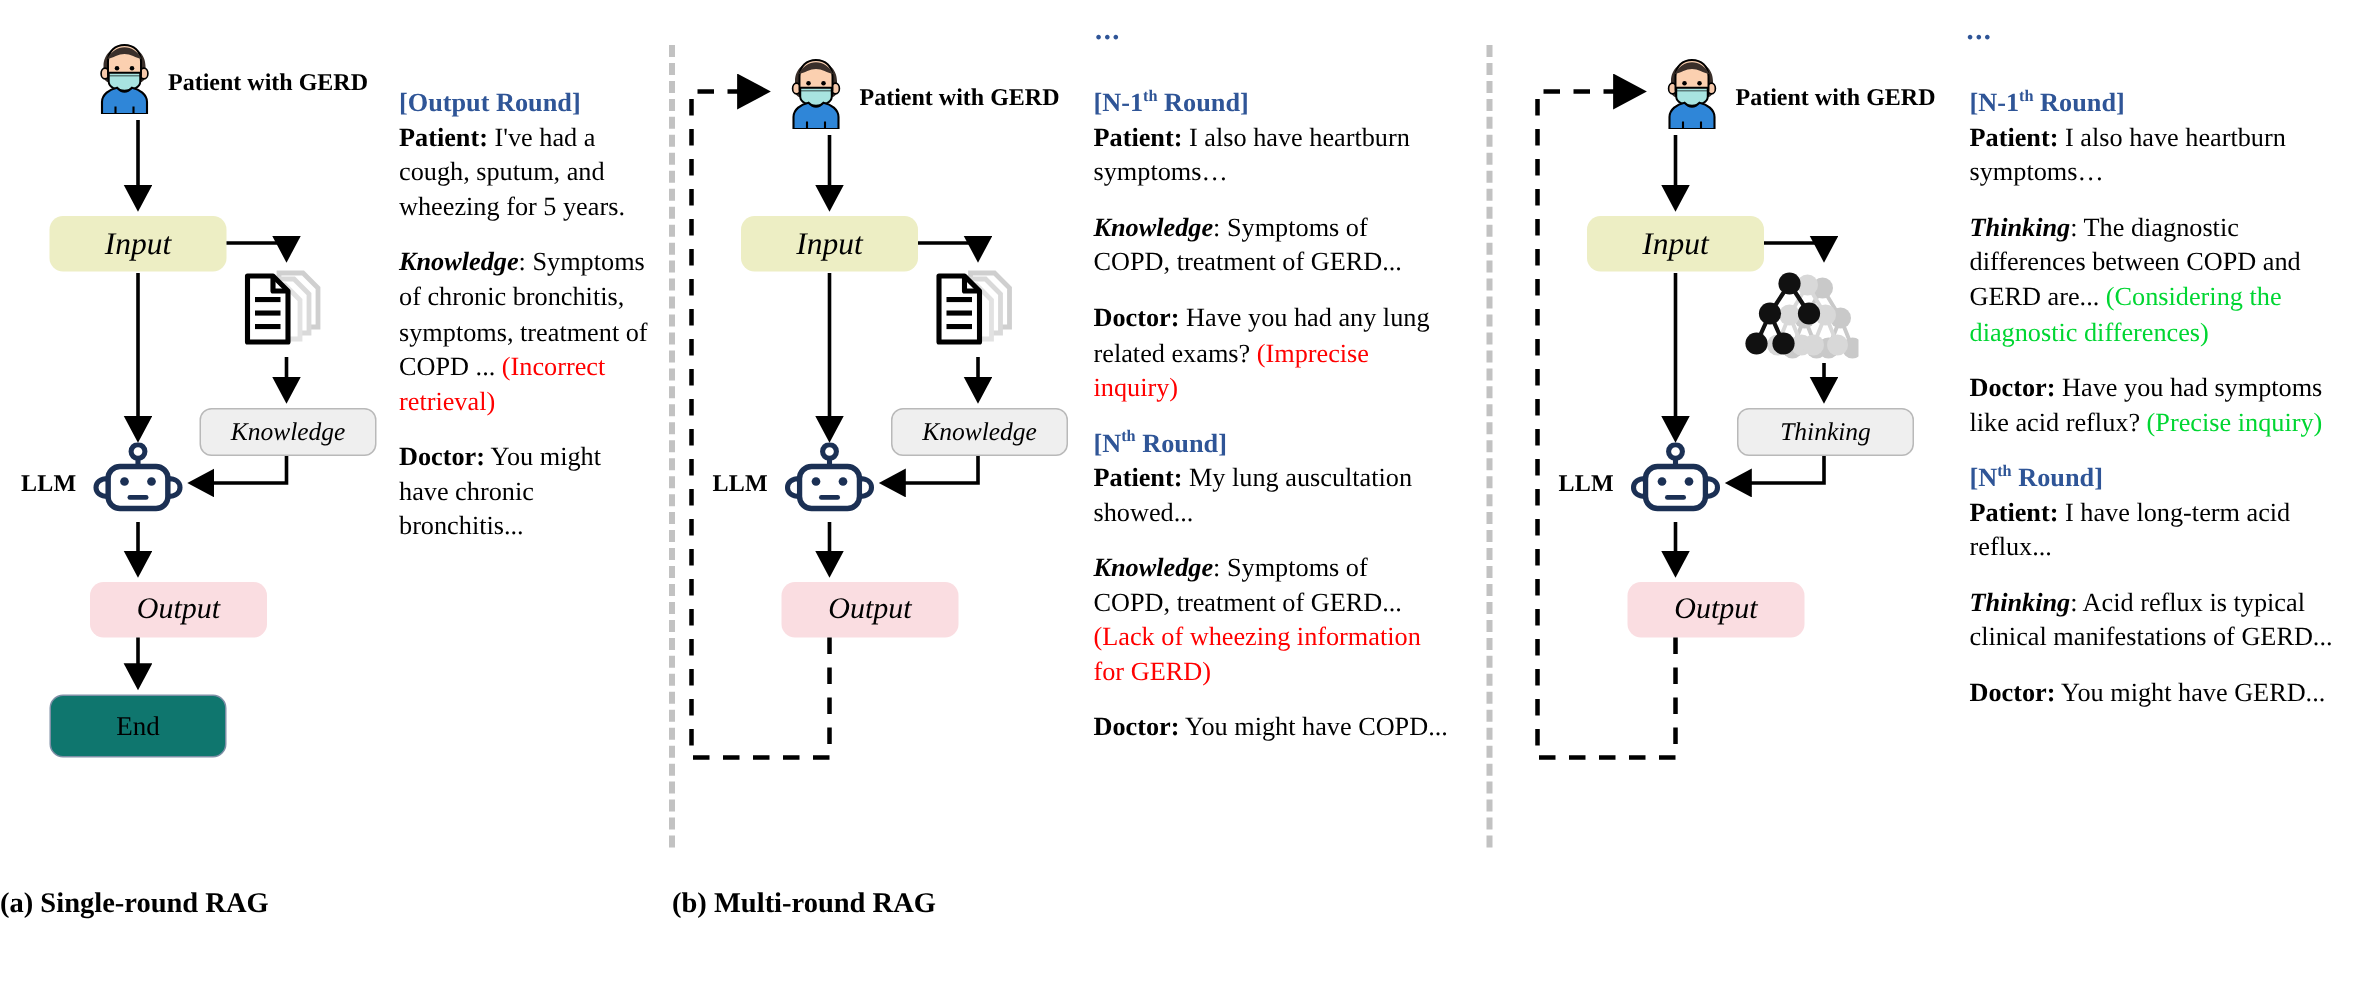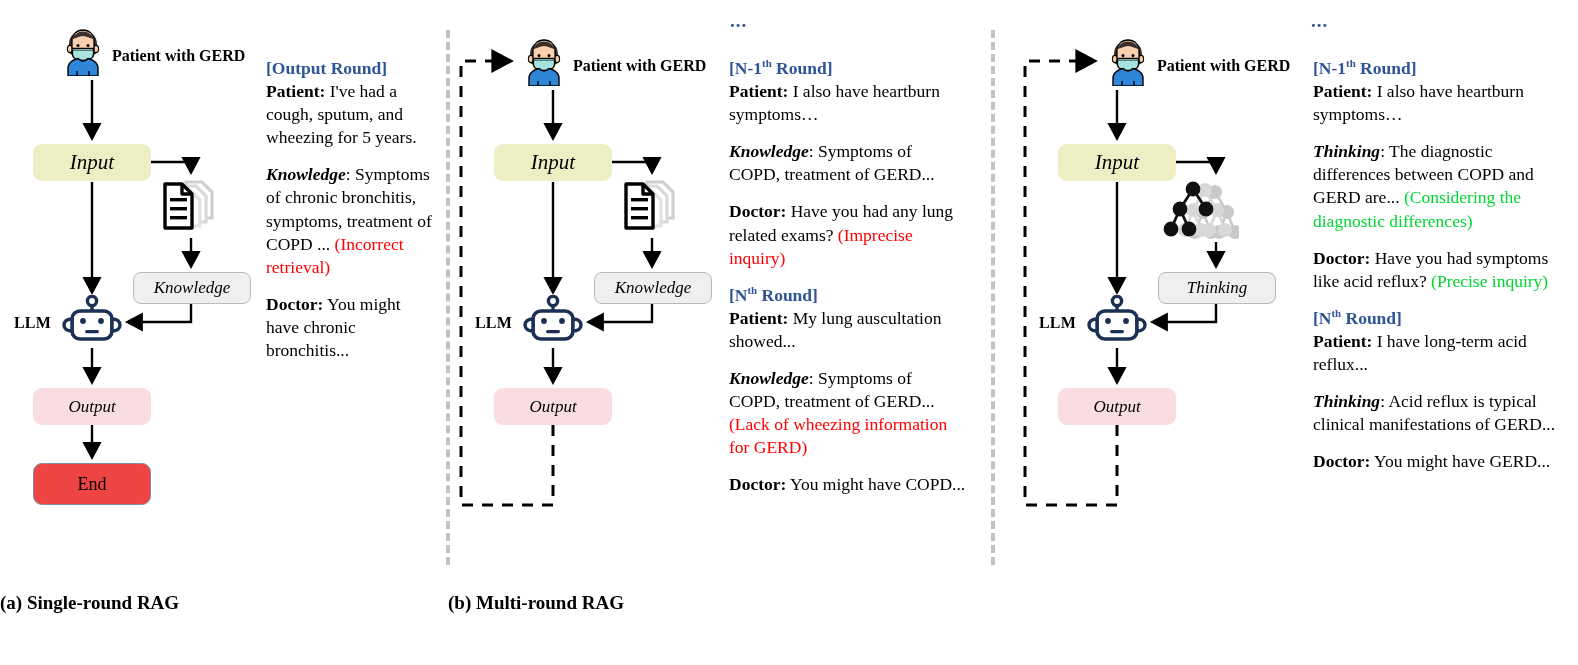--- a/index.html
+++ b/index.html
@@ -24,25 +24,26 @@
     position:absolute;box-sizing:border-box;
     display:flex;align-items:center;justify-content:center;
     font-style:italic;font-weight:400;
     font-family:"Liberation Serif","DejaVu Serif",serif;
   }
   .node-input{
     background:#edeec4;border-radius:9px;font-size:21px;
     height:37px;
   }
   .node-output{
-    background:#fadde1;border-radius:9px;font-size:17px;
+    background:#fadde1;border-radius:9px;font-size:20px;
     height:37px;
+    margin-left:27px;
   }
   .node-end{
-    background:#ef4444;border:1.4px solid #7e8fa6;border-radius:9px;
+    background:#0f766e;border:1.4px solid #7e8fa6;border-radius:9px;
     font-size:18px;font-style:normal;height:42px;
   }
   .node-kb{
     background:#efefef;border:1.3px solid #b9b9b9;border-radius:8px;
     font-size:17px;height:32px;
   }
 
   .llm-label{
     position:absolute;font-weight:700;font-style:normal;
     font-size:16px;letter-spacing:.2px;

